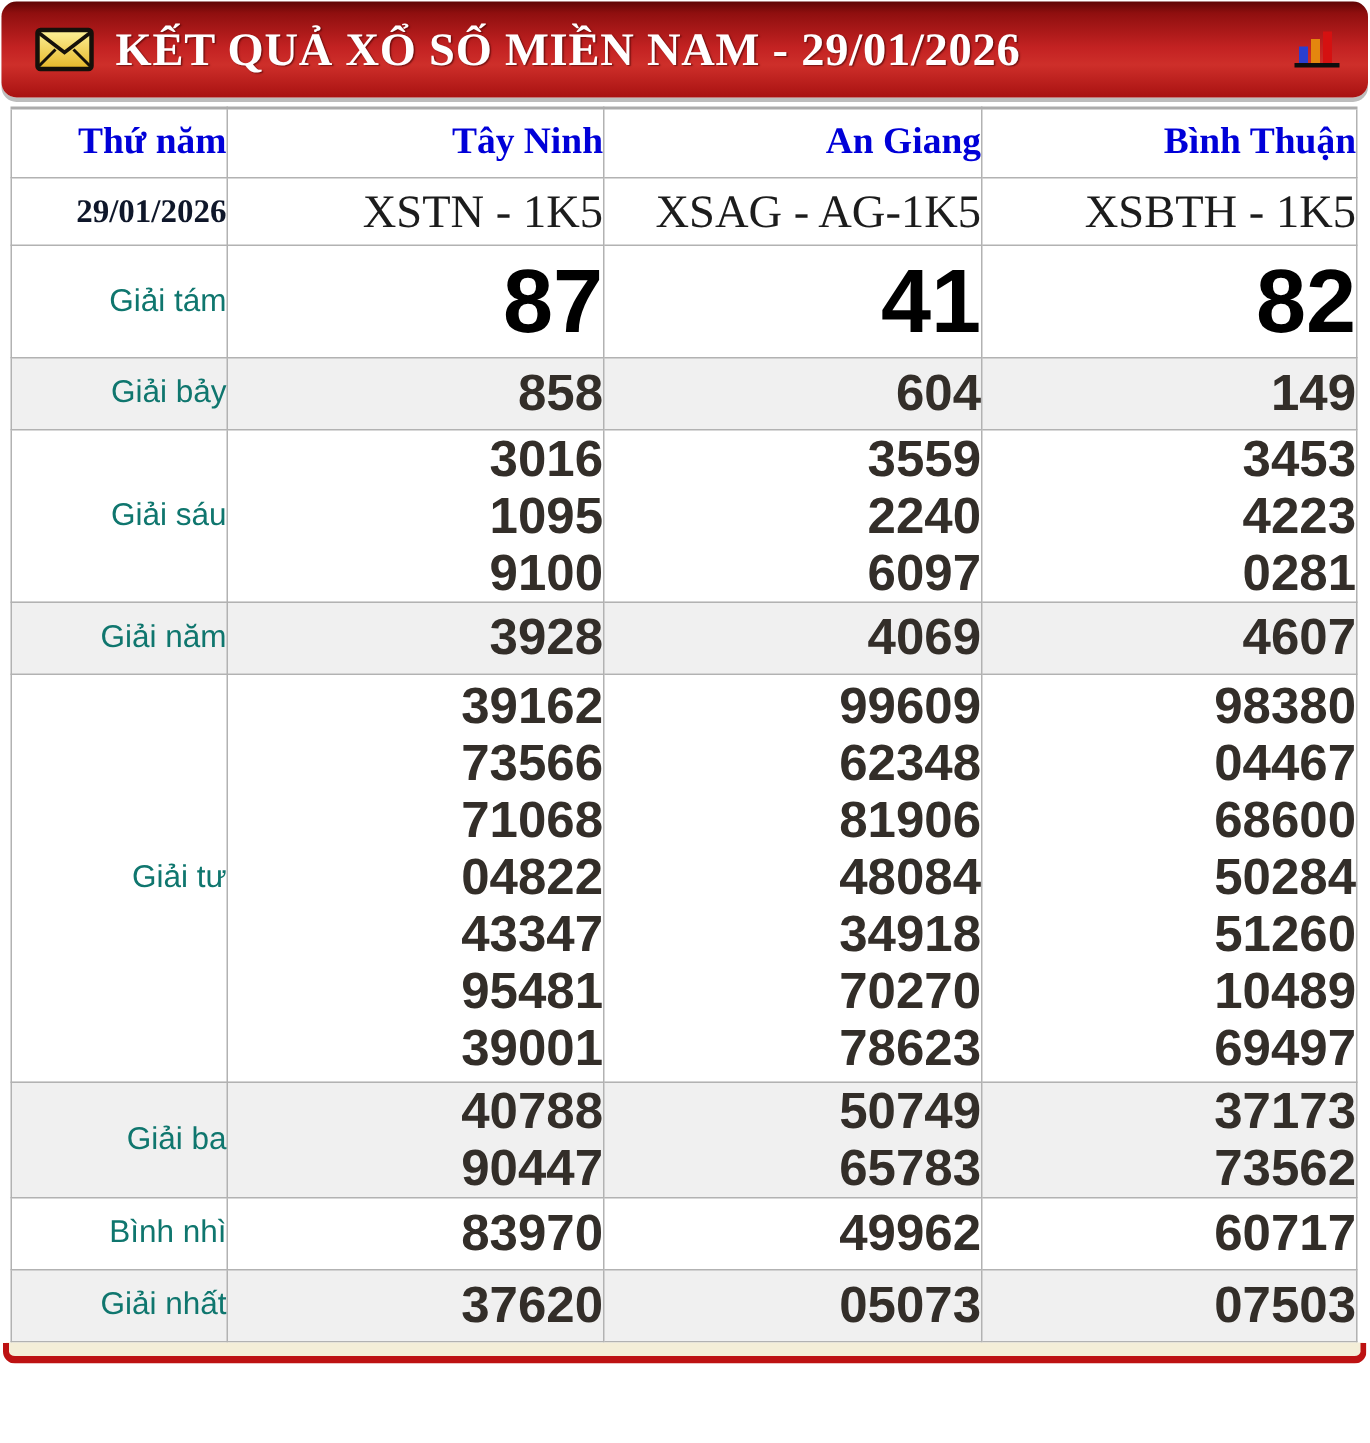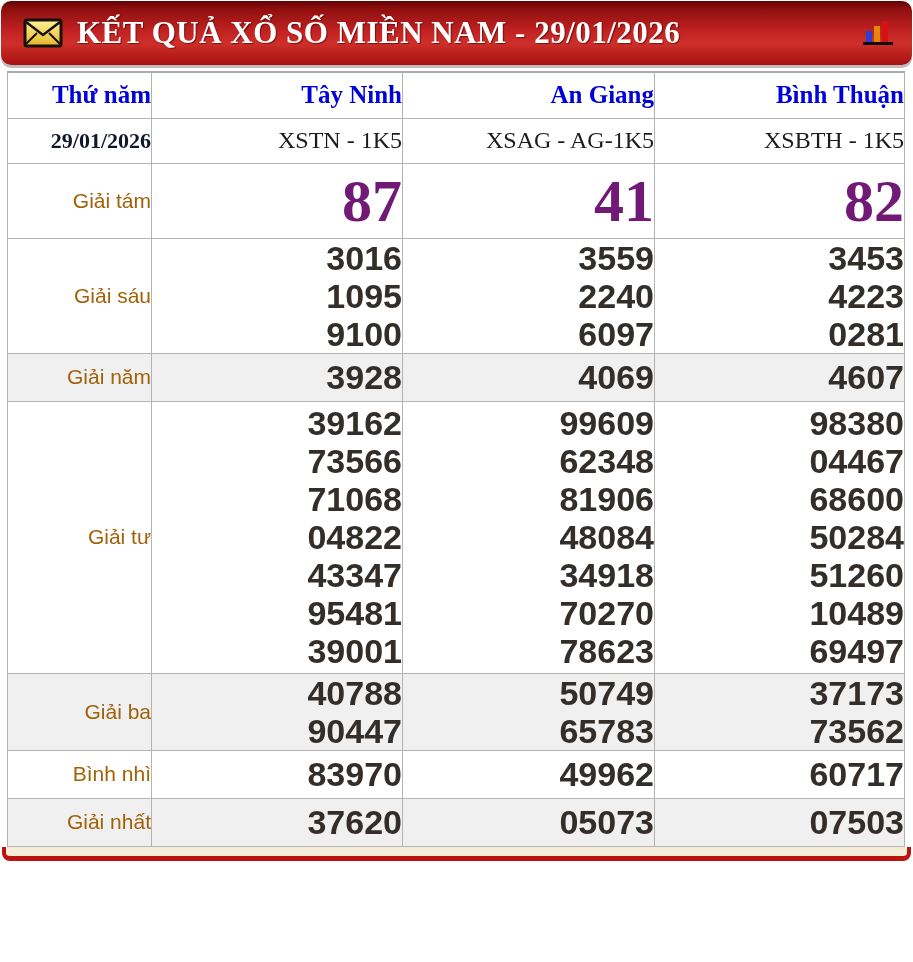--- a/index.html
+++ b/index.html
@@ -43,28 +43,28 @@
   col.c-p1{width:251px;}
   col.c-p2{width:252px;}
   col.c-p3{width:250px;}
 
   tr.head-row{height:46px;}
   tr.head-row th a{
     font-family:"Liberation Serif", serif;font-weight:bold;
     font-size:25px;color:#0000d8;text-decoration:none;cursor:pointer;
   }
   tr.date-row{height:45px;}
-  tr.date-row td{font-family:"Liberation Serif", serif;font-size:24px;color:#1c1c1c;}
+  tr.date-row td{font-family:"Liberation Serif", serif;font-size:31px;color:#1c1c1c;}
   tr.date-row td.date{font-weight:bold;color:#0f172a;font-size:22px;}
 
-  td.plabel{font-size:21px;color:#a16207;background:inherit;}
+  td.plabel{font-size:21px;color:#0f766e;background:inherit;}
   td.num{font-weight:bold;font-size:34px;line-height:38px;color:#332e29;white-space:pre-line;}
 
   tr.r-tam{height:74px;}
-  tr.r-tam td.num{font-size:60px;line-height:74px;color:#701a75;font-family:Liberation Serif, serif;}
+  tr.r-tam td.num{font-size:60px;line-height:74px;color:#000000;}
   tr.r-bay,tr.r-nam,tr.r-nhi,tr.r-nhat{height:48px;}
   tr.r-sau{height:112px;}
   tr.r-tu{height:272px;}
   tr.r-ba{height:74px;}
   tr.gray{background:#f0f0f0;}
   tr.r-db{height:58px;}
   tr.r-db td.plabel{font-weight:bold;font-size:23px;color:#101010;}
   tr.r-db td.num{font-size:46px;color:#8b0e0e;}
 
   
@@ -130,20 +130,26 @@
       <td>XSBTH - 1K5</td>
     </tr>
 
     <tr class="r-tam">
       <td class="plabel">Giải tám</td>
       <td class="num">87</td>
       <td class="num">41</td>
       <td class="num">82</td>
     </tr>
 
+    <tr class="r-bay gray">
+      <td class="plabel">Giải bảy</td>
+      <td class="num">858</td>
+      <td class="num">604</td>
+      <td class="num">149</td>
+    </tr>
 
     <tr class="r-sau">
       <td class="plabel">Giải sáu</td>
       <td class="num">3016
 1095
 9100</td>
       <td class="num">3559
 2240
 6097</td>
       <td class="num">3453

